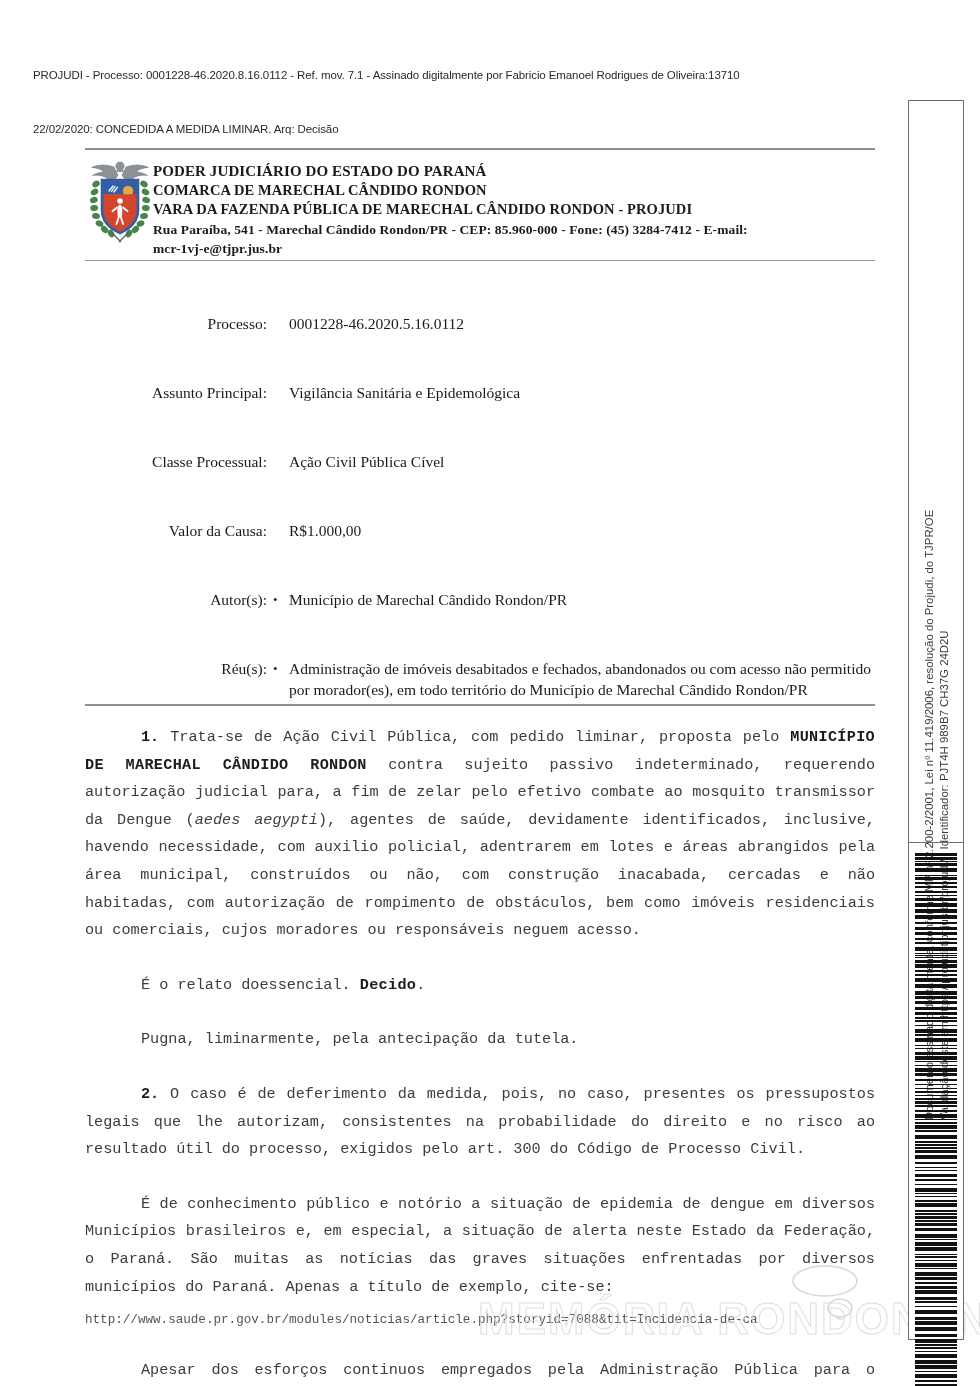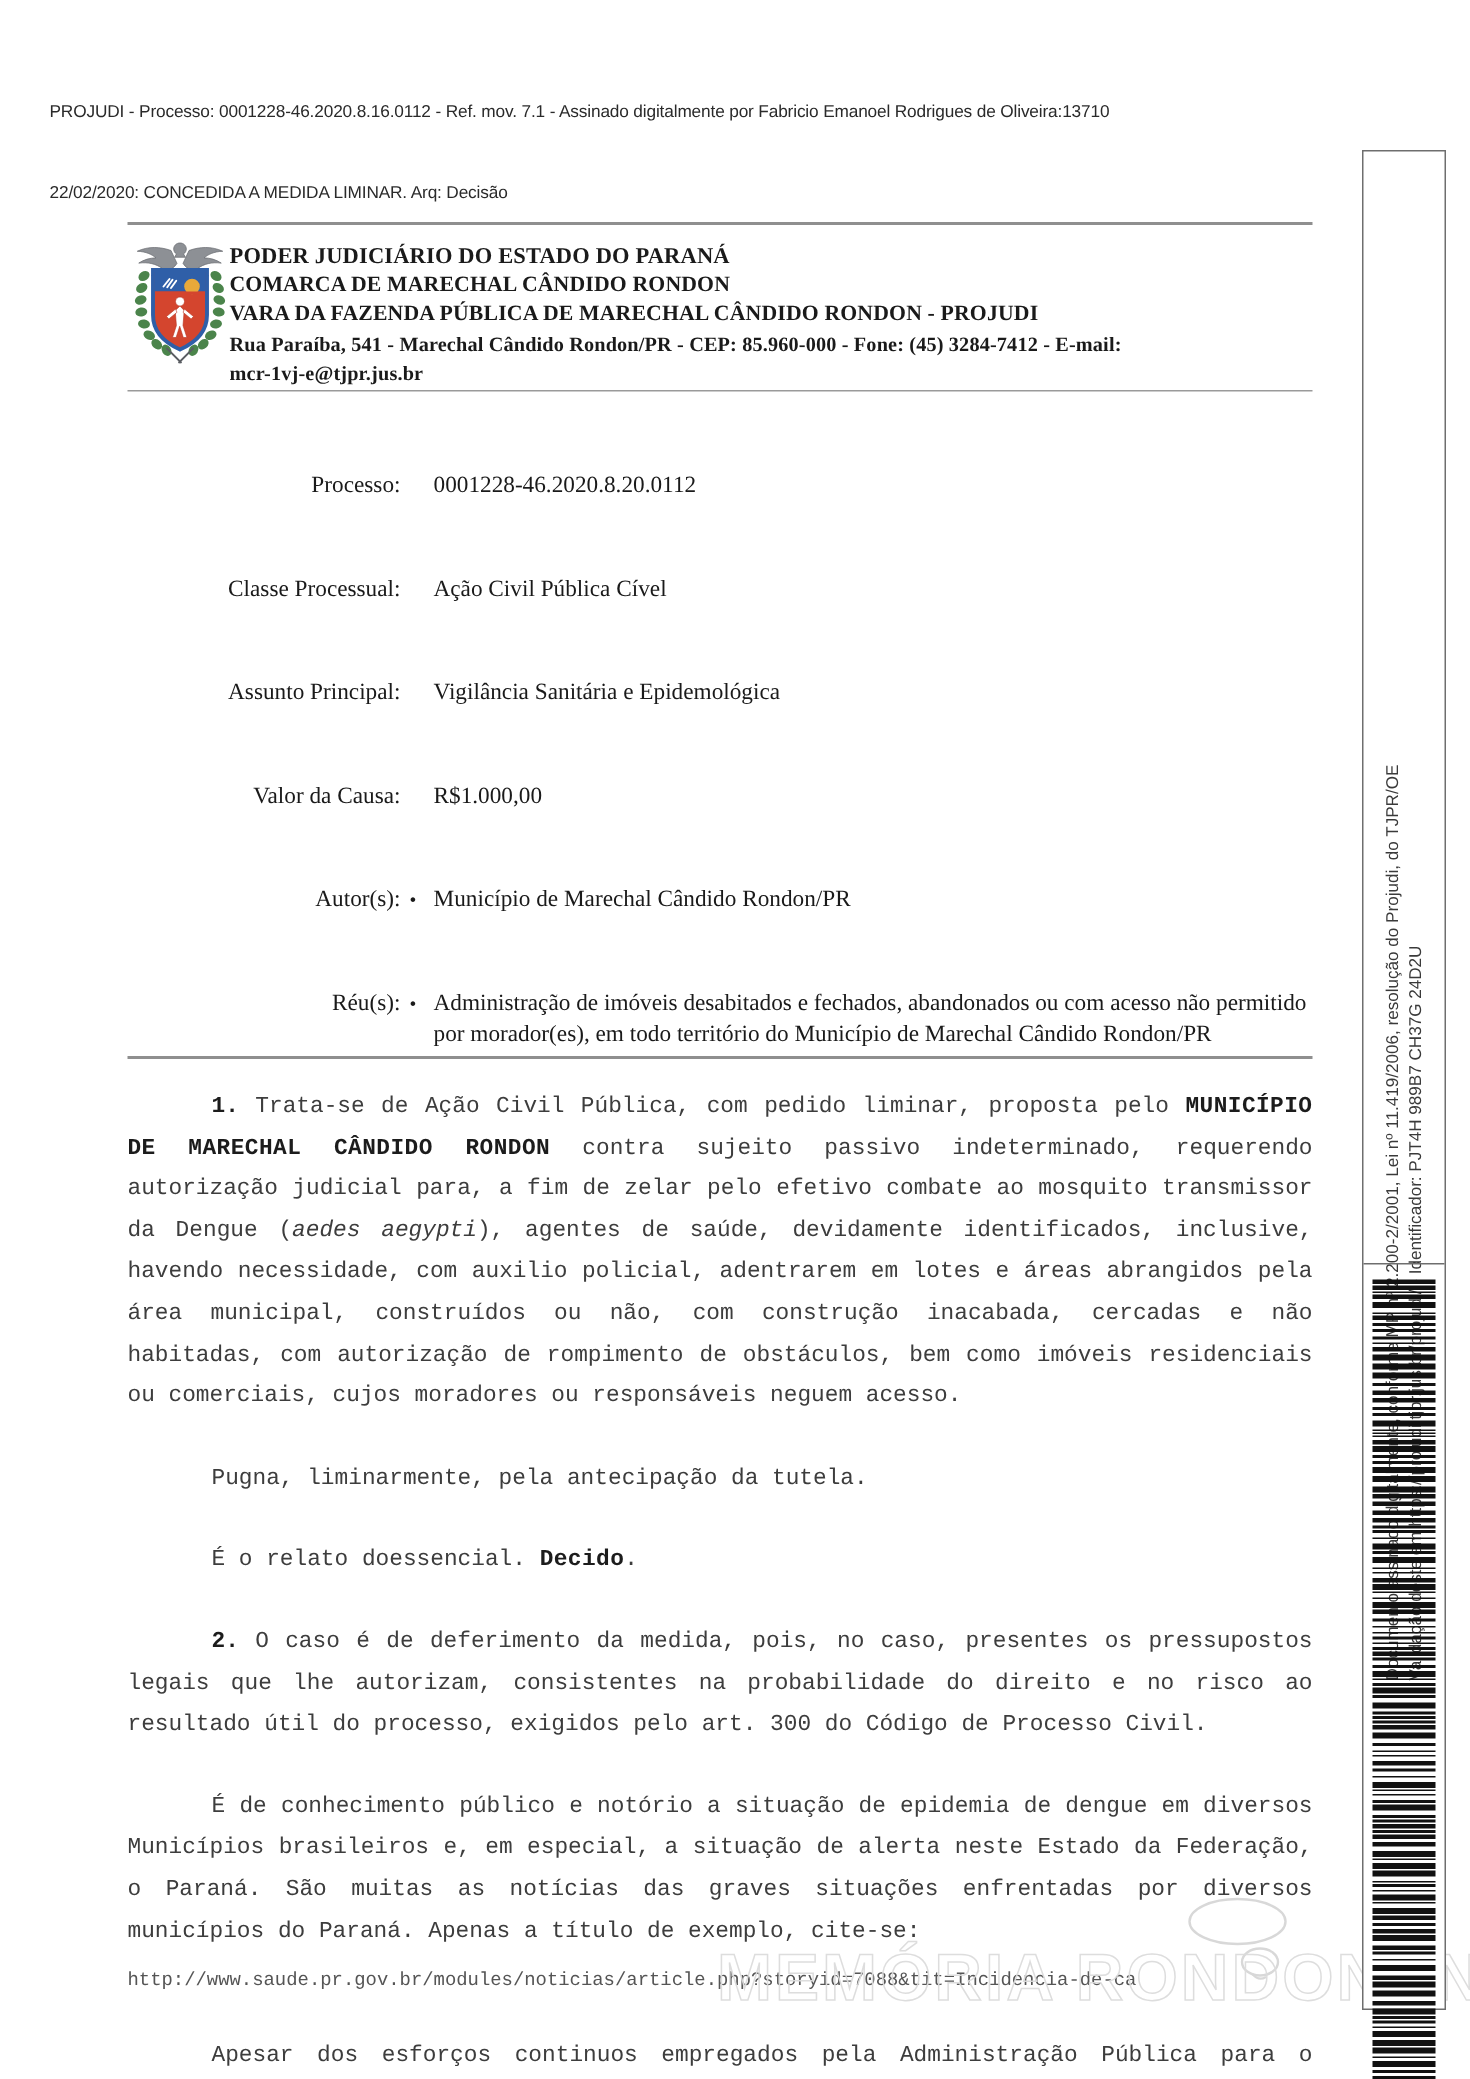--- a/index.html
+++ b/index.html
@@ -295,33 +295,33 @@
       <div class="l5">mcr-1vj-e@tjpr.jus.br</div>
     </div>
   </div>
 
   <hr class="rule-thin">
 
   <div class="case-meta">
     <div class="meta-row">
       <div class="meta-label">Processo:</div>
       <div class="meta-bullet"></div>
-      <div class="meta-value">0001228-46.2020.8.20.0112</div>
+      <div class="meta-value">0001228-46.2020.5.16.0112</div>
+    </div>
+    <div class="meta-row">
+      <div class="meta-label">Assunto Principal:</div>
+      <div class="meta-bullet"></div>
+      <div class="meta-value">Vigilância Sanitária e Epidemológica</div>
     </div>
     <div class="meta-row">
       <div class="meta-label">Classe Processual:</div>
       <div class="meta-bullet"></div>
       <div class="meta-value">Ação Civil Pública Cível</div>
     </div>
     <div class="meta-row">
-      <div class="meta-label">Assunto Principal:</div>
-      <div class="meta-bullet"></div>
-      <div class="meta-value">Vigilância Sanitária e Epidemológica</div>
-    </div>
-    <div class="meta-row">
       <div class="meta-label">Valor da Causa:</div>
       <div class="meta-bullet"></div>
       <div class="meta-value">R$1.000,00</div>
     </div>
     <div class="meta-row">
       <div class="meta-label">Autor(s):</div>
       <div class="meta-bullet">•</div>
       <div class="meta-value">Município de Marechal Cândido Rondon/PR</div>
     </div>
     <div class="meta-row">
@@ -330,23 +330,23 @@
       <div class="meta-value wrap">Administração de imóveis desabitados e fechados, abandonados ou com acesso não permitido por morador(es), em todo território do Município de Marechal Cândido Rondon/PR</div>
     </div>
   </div>
 
   <hr class="rule">
 
   <div class="body-text">
 
     <p><span class="ind"></span><span class="num">1.</span><span> Trata-se de Ação Civil Pública, com pedido liminar, proposta pelo </span><span class="bold">MUNICÍPIO DE MARECHAL CÂNDIDO RONDON</span><span> contra sujeito passivo indeterminado, requerendo autorização judicial para, a fim de zelar pelo efetivo combate ao mosquito transmissor da Dengue (</span><span class="ital">aedes aegypti</span><span>), agentes de saúde, devidamente identificados, inclusive, havendo necessidade, com auxilio policial, adentrarem em lotes e áreas abrangidos pela área municipal, construídos ou não, com construção inacabada, cercadas e não habitadas, com autorização de rompimento de obstáculos, bem como imóveis residenciais ou comerciais, cujos moradores ou responsáveis neguem acesso.</span></p>
 
+    <p><span class="ind"></span><span>É o relato doessencial. </span><span class="bold">Decido</span><span>.</span></p>
+
     <p><span class="ind"></span><span>Pugna, liminarmente, pela antecipação da tutela.</span></p>
-
-    <p><span class="ind"></span><span>É o relato doessencial. </span><span class="bold">Decido</span><span>.</span></p>
 
     <p><span class="ind"></span><span class="num">2.</span><span> O caso é de deferimento da medida, pois, no caso, presentes os pressupostos legais que lhe autorizam, consistentes na probabilidade do direito e no risco ao resultado útil do processo, exigidos pelo art. 300 do Código de Processo Civil.</span></p>
 
     <p class="tight"><span class="ind"></span><span>É de conhecimento público e notório a situação de epidemia de dengue em diversos Municípios brasileiros e, em especial, a situação de alerta neste Estado da Federação, o Paraná. São muitas as notícias das graves situações enfrentadas por diversos municípios do Paraná. Apenas a título de exemplo, cite-se:</span></p>
 
     <div class="url-line">http://www.saude.pr.gov.br/modules/noticias/article.php?storyid=7088&amp;tit=Incidencia-de-ca</div>
 
     <p><span class="ind"></span><span>Apesar dos esforços continuos empregados pela Administração Pública para o combate à proliferação do mosquito transmissor do vírus, imprescindível a intensificação das ações se dá no verão, período sazonal da doença. Neste contexto, as principais atividades desenvolvidas são a conscientização dos cidadãos e a fiscalização de possíveis focos, por meio de visitas a imóveis, ocupados ou não.</span></p>
 
   </div>

